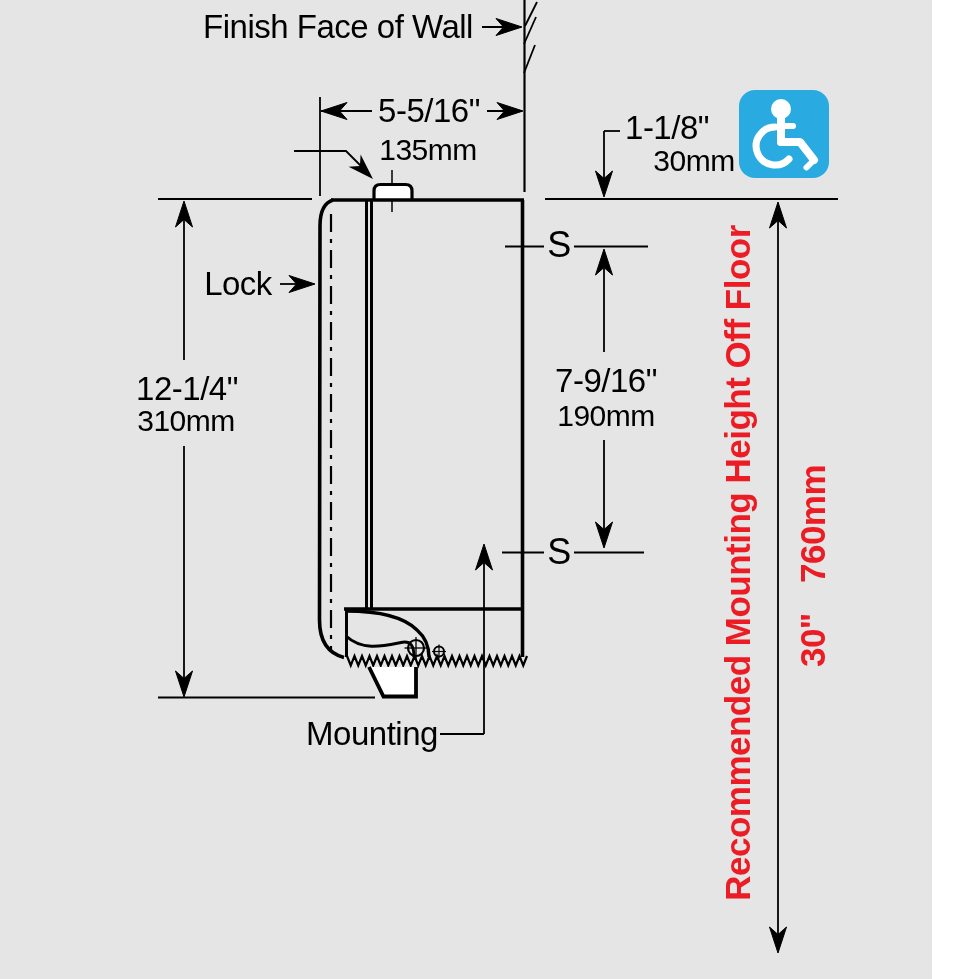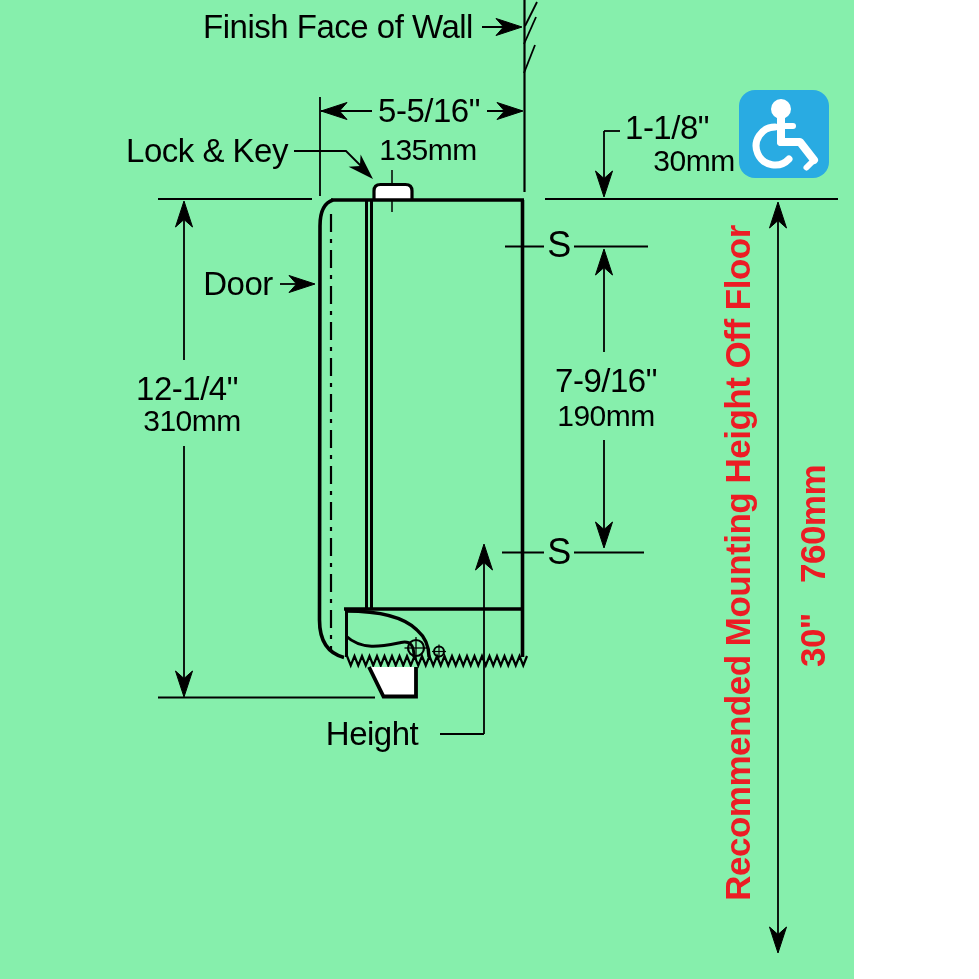--- a/index.html
+++ b/index.html
@@ -1,17 +1,17 @@
 <!DOCTYPE html>
 <html><head>
 <meta charset="utf-8">
 <style>
   html,body{margin:0;padding:0;background:#ffffff;}
   .canvas{
-    position:relative;width:854px;height:979px;background:#86efac;overflow:hidden;
+    position:relative;width:932px;height:979px;background:#e5e5e5;overflow:hidden;
     font-family:"Liberation Sans","DejaVu Sans",sans-serif;color:#000;
   }
   svg.linework{position:absolute;left:0;top:0;}
   .lbl{
     position:absolute;transform:translate(-50%,-50%);
     font-size:33px;line-height:1;white-space:nowrap;letter-spacing:-0.5px;
   }
   .lbl.mm{font-size:30px;}
   .lbl.s{font-size:36px;}
   .lbl.red{
@@ -147,38 +147,37 @@
         <path d="M36,37 A19,19 0 1 0 50,69" stroke-width="7"></path>
       </g>
     </g>
   </svg>
 
   <div class="lbl" style="left:338px;top:26px;">Finish Face of Wall</div>
 
   <div class="lbl" style="left:429px;top:110px;">5-5/16"</div>
   <div class="lbl mm" style="left:428px;top:150px;">135mm</div>
 
-  <div class="lbl" style="left:207px;top:150px;">Lock &amp; Key</div>
 
   <div class="lbl" style="left:667px;top:127px;">1-1/8"</div>
   <div class="lbl mm" style="left:694px;top:161px;">30mm</div>
 
-  <div class="lbl" style="left:238px;top:283px;">Door</div>
+  <div class="lbl" style="left:238px;top:283px;">Lock</div>
 
   <div class="lbl" style="left:187px;top:388px;">12-1/4"</div>
-  <div class="lbl mm" style="left:192px;top:421px;">310mm</div>
+  <div class="lbl mm" style="left:186px;top:421px;">310mm</div>
 
   <div class="lbl s" style="left:559px;top:245px;">S</div>
 
   <div class="lbl" style="left:606px;top:380px;">7-9/16"</div>
   <div class="lbl mm" style="left:606px;top:416px;text-align:center;">190mm</div>
 
   <div class="lbl s" style="left:559px;top:552px;">S</div>
 
-  <div class="lbl" style="left:372px;top:733px;">Height</div>
+  <div class="lbl" style="left:372px;top:733px;">Mounting</div>
 
   <div class="lbl red" style="left:737px;top:563px;">Recommended Mounting Height Off Floor</div>
 
   <div class="lbl red red-values" style="left:812px;top:566px;">
     <span>30"</span>
     <span>760mm</span>
   </div>
 
 </div>
 

